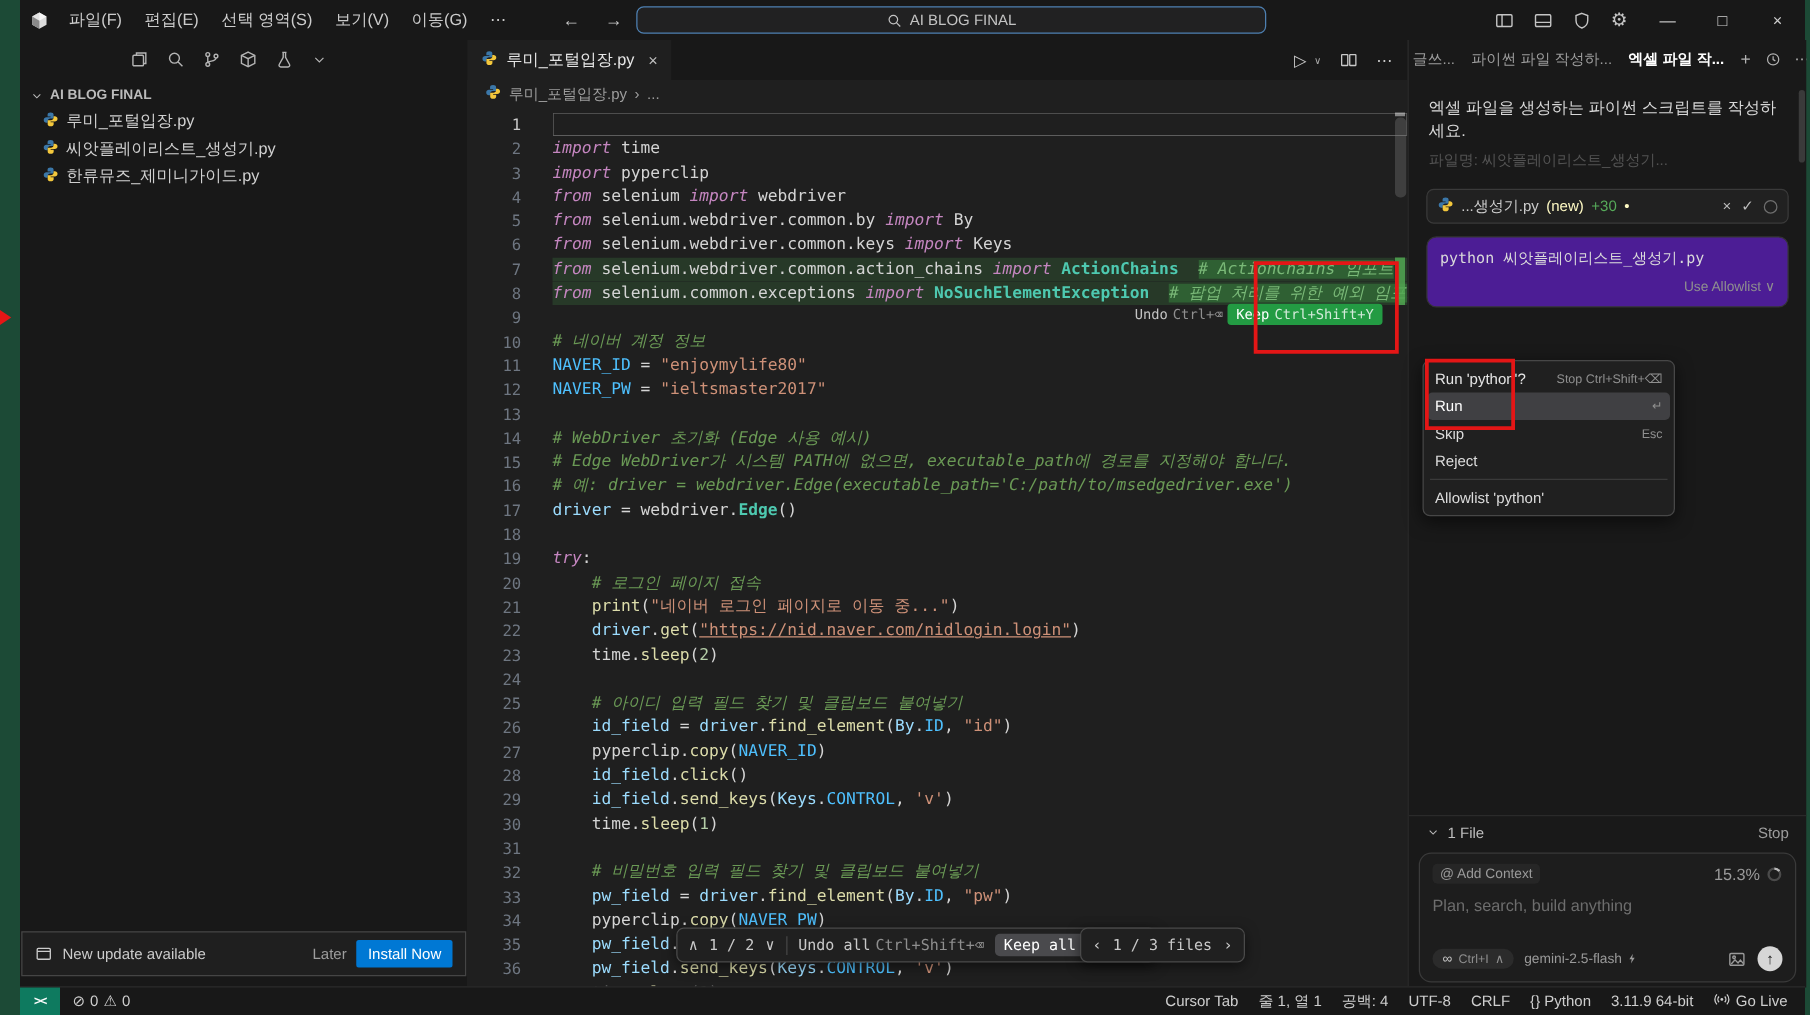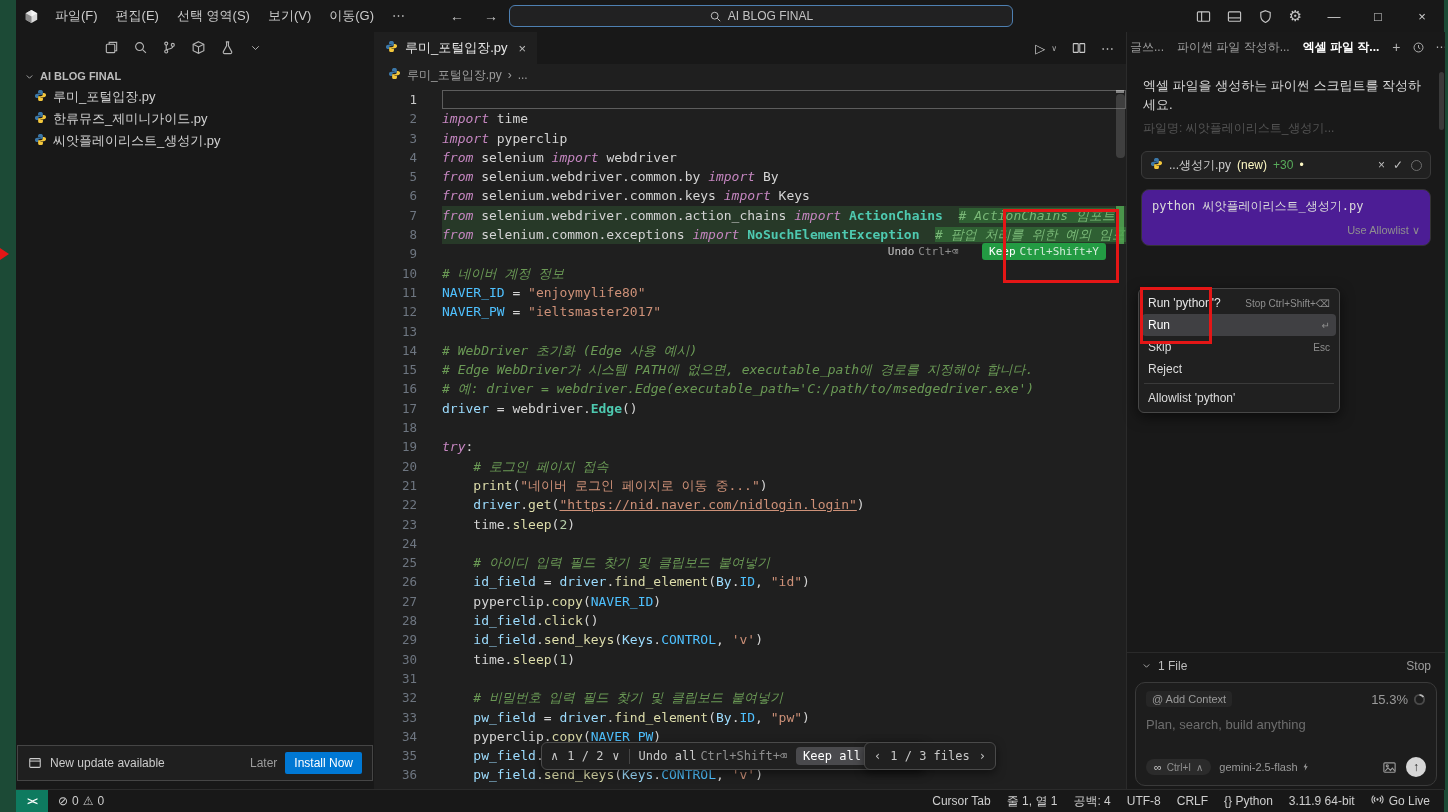--- a/index.html
+++ b/index.html
@@ -51,21 +51,21 @@
   .tk-pl{color:#d4d4d4;}
   .tk-str{color:#ce9178;}
   .tk-lnk{color:#ce9178;text-decoration:underline;}
   .tk-com{color:#6a9955;font-style:italic;}
   .tk-chl{color:#79b877;font-style:italic;background:rgba(60,160,70,.38);}
   .tk-fn{color:#dcdcaa;}
   .tk-cls{color:#4ec9b0;font-weight:bold;}
   .tk-num{color:#b5cea8;}
   .tk-var{color:#9cdcfe;}
   .tk-cst{color:#4fc1ff;}
-  .hoverw{position:absolute;top:155px;right:20px;display:flex;align-items:center;gap:24px;z-index:6;font-size:11px;}
+  .hoverw{position:absolute;top:155px;right:20px;display:flex;align-items:center;gap:4px;z-index:6;font-size:11px;}
   .hoverw .undo{color:#c3c3c3;}
   .hoverw .keys{color:#8f8f8f;margin-left:4px;}
   .hoverw .keep{background:#239b43;color:#fff;border-radius:3px;padding:2px 7px;}
   .hoverw .keep .keys{color:rgba(255,255,255,.8);}
   .diffbar{position:absolute;bottom:20px;height:28px;background:#202020;border:1px solid #4a4a4a;border-radius:6px;
            display:flex;align-items:center;gap:9px;padding:0 9px;font-size:12px;color:#c9c9c9;
            box-shadow:0 3px 10px rgba(0,0,0,.5);z-index:7;box-sizing:border-box;}
   .diffbar .sep{width:1px;height:15px;background:#454545;}
   .diffbar .keysd{color:#8f8f8f;margin-left:4px;}
   .keepall{background:#4a4a4d;border-radius:4px;padding:2px 7px;color:#fff;display:flex;align-items:center;}
@@ -225,28 +225,28 @@
               <path fill="#3b77a8" d="M7.9 1.2c-1.9 0-2.9.8-2.9 2v1.9h3v.7H3.9c-1.5 0-2.7 1-2.7 2.7s1.2 2.7 2.7 2.7h1.2V9.6c0-1.4 1.2-2.5 2.7-2.5h3.1V3.2c0-1.2-1-2-3-2z"></path>
               <path fill="#f3c73c" d="M8.1 14.8c1.9 0 2.9-.8 2.9-2v-1.9H8v-.7h4.1c1.5 0 2.7-1 2.7-2.7S13.6 4.8 12.1 4.8h-1.2v1.6c0 1.4-1.2 2.5-2.7 2.5H5.1v3.9c0 1.2 1 2 3 2z"></path>
             </svg></span>
           <span>루미_포털입장.py</span>
         </div>
         <div class="file-row">
           <span class="pyic"><svg viewBox="0 0 16 16" width="13" height="13">
               <path fill="#3b77a8" d="M7.9 1.2c-1.9 0-2.9.8-2.9 2v1.9h3v.7H3.9c-1.5 0-2.7 1-2.7 2.7s1.2 2.7 2.7 2.7h1.2V9.6c0-1.4 1.2-2.5 2.7-2.5h3.1V3.2c0-1.2-1-2-3-2z"></path>
               <path fill="#f3c73c" d="M8.1 14.8c1.9 0 2.9-.8 2.9-2v-1.9H8v-.7h4.1c1.5 0 2.7-1 2.7-2.7S13.6 4.8 12.1 4.8h-1.2v1.6c0 1.4-1.2 2.5-2.7 2.5H5.1v3.9c0 1.2 1 2 3 2z"></path>
             </svg></span>
-          <span>한류뮤즈_제미니가이드.py</span>
+          <span>씨앗플레이리스트_생성기.py</span>
         </div>
         <div class="file-row">
           <span class="pyic"><svg viewBox="0 0 16 16" width="13" height="13">
               <path fill="#3b77a8" d="M7.9 1.2c-1.9 0-2.9.8-2.9 2v1.9h3v.7H3.9c-1.5 0-2.7 1-2.7 2.7s1.2 2.7 2.7 2.7h1.2V9.6c0-1.4 1.2-2.5 2.7-2.5h3.1V3.2c0-1.2-1-2-3-2z"></path>
               <path fill="#f3c73c" d="M8.1 14.8c1.9 0 2.9-.8 2.9-2v-1.9H8v-.7h4.1c1.5 0 2.7-1 2.7-2.7S13.6 4.8 12.1 4.8h-1.2v1.6c0 1.4-1.2 2.5-2.7 2.5H5.1v3.9c0 1.2 1 2 3 2z"></path>
             </svg></span>
-          <span>씨앗플레이리스트_생성기.py</span>
+          <span>한류뮤즈_제미니가이드.py</span>
         </div>
       </div>
     <div class="toast">
       <svg class="ic" width="14" height="14" viewBox="0 0 16 16">
           <rect x="2" y="3" width="12" height="10" rx="1"></rect>
           <path d="M2 5.8h12"></path>
         </svg>
       <span>New update available</span>
       <span class="later">Later</span>
       <span class="install">Install Now</span>

